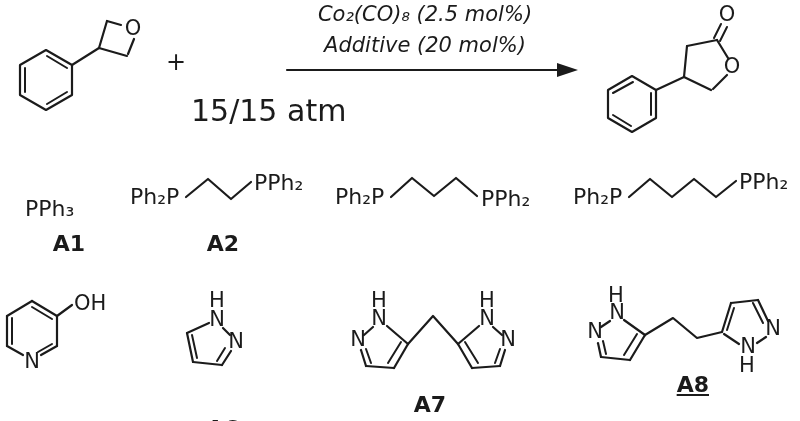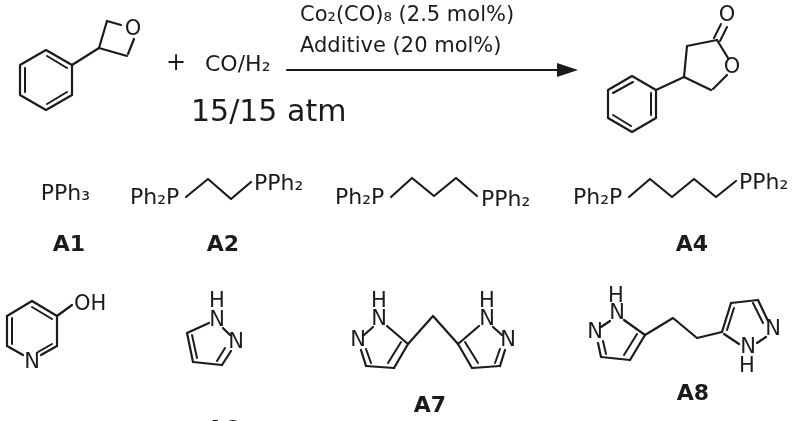--- a/index.html
+++ b/index.html
@@ -1,19 +1,19 @@
 <!DOCTYPE html>
 <html><head>
 <meta charset="utf-8">
 <style>
   html,body{margin:0;padding:0;background:#fff;}
   .canvas{position:relative;width:800px;height:421px;background:#ffffff;
           font-family:"DejaVu Sans",sans-serif;color:#1b1b1b;overflow:hidden;}
   .txt{position:absolute;white-space:nowrap;}
-  .cond{position:absolute;width:250px;font-size:21px;white-space:nowrap;}
+  .cond{position:absolute;width:250px;text-align:center;font-size:21px;white-space:nowrap;font-style:italic;}
   .alabel{position:absolute;width:54px;text-align:right;font-size:22px;font-weight:bold;}
   .formula{font-size:22px;}
   svg.struct{position:absolute;overflow:visible;}
   svg.struct line, svg.struct path, svg.struct polyline{stroke:#1b1b1b;stroke-width:2.2;fill:none;stroke-linecap:round;stroke-linejoin:round;}
   svg.struct .dbl{stroke-width:2;}
   svg.struct text{fill:#1b1b1b;font-family:"DejaVu Sans",sans-serif;font-size:21px;}
   svg.struct text.f{font-size:22px;}
   .head{fill:#1b1b1b;stroke:none;}
 </style>
 </head>
@@ -32,21 +32,20 @@
       <line x1="64" y1="57" x2="91" y2="40"></line>
       <line x1="91" y1="40" x2="99" y2="13"></line>
       <line x1="99" y1="13" x2="113" y2="17"></line>
       <line x1="126" y1="31" x2="120" y2="46"></line>
       <line x1="119" y1="48" x2="91" y2="40"></line>
       <text x="125" y="27" text-anchor="middle">O</text>
     </g>
   </svg>
 
   <span class="txt" style="left:166px;top:48px;font-size:24px;">+</span>
-  <span class="txt" style="left:205px;top:51px;font-size:22px;">CO/H₂</span>
   <span class="txt" style="left:191px;top:93px;font-size:30px;">15/15 atm</span>
 
   <span class="cond" style="left:300px;top:2px;">Co₂(CO)₈ (2.5 mol%)</span>
   <span class="cond" style="left:300px;top:33px;">Additive (20 mol%)</span>
   <svg class="struct" style="left:283px;top:56px;" width="300" height="28" viewBox="0 0 300 28">
     <line x1="4" y1="14" x2="274" y2="14"></line>
     <polygon class="head" points="274,7 295,14 274,21"></polygon>
   </svg>
 
   <svg class="struct" style="left:592px;top:2px;" width="206" height="145" viewBox="0 0 206 145">
@@ -63,21 +62,21 @@
     </g>
     <g>
       <line x1="92" y1="75" x2="64" y2="88"></line>
       <path d="M40,74 L64,88 L64,116 L40,130 L16,116 L16,88 Z"></path>
       <line class="dbl" x1="21" y1="91" x2="41" y2="80"></line>
       <line class="dbl" x1="59" y1="91" x2="59" y2="113"></line>
       <line class="dbl" x1="39" y1="124" x2="21" y2="113"></line>
     </g>
   </svg>
 
-  <span class="txt formula" style="left:25px;top:180px;width:65px;text-align:right;">PPh₃</span>
+  <span class="txt formula" style="left:25px;top:196px;width:65px;text-align:left;">PPh₃</span>
 
   <svg class="struct" style="left:128px;top:167px;" width="185" height="46" viewBox="0 0 185 46">
     <text class="f" x="2" y="37">Ph₂P</text>
     <polyline points="58,30 80,12 103,32 123,15"></polyline>
     <text class="f" x="126" y="23">PPh₂</text>
   </svg>
 
   <svg class="struct" style="left:333px;top:167px;" width="212" height="46" viewBox="0 0 212 46">
     <text class="f" x="2" y="37">Ph₂P</text>
     <polyline points="58,30 79,11 101,29 123,11 144,29"></polyline>
@@ -85,21 +84,20 @@
   </svg>
 
   <svg class="struct" style="left:571px;top:167px;" width="228" height="46" viewBox="0 0 228 46">
     <text class="f" x="2" y="37">Ph₂P</text>
     <polyline points="58,30 79,12 101,30 123,12 145,30 165,14"></polyline>
     <text class="f" x="168" y="22">PPh₂</text>
   </svg>
 
   <span class="alabel" style="left:31px;top:231px;">A1</span>
   <span class="alabel" style="left:185px;top:231px;">A2</span>
-  <span class="alabel" style="left:654px;top:231px;">A4</span>
 
   <svg class="struct" style="left:4px;top:284px;" width="112" height="100" viewBox="0 0 112 100">
     <g>
       <line x1="28" y1="17" x2="53" y2="32"></line>
       <line x1="53" y1="32" x2="53" y2="62"></line>
       <line x1="53" y1="62" x2="37" y2="71"></line>
       <line x1="19" y1="71" x2="3" y2="62"></line>
       <line x1="3" y1="62" x2="3" y2="32"></line>
       <line x1="3" y1="32" x2="28" y2="17"></line>
       <line class="dbl" x1="28" y1="23" x2="48" y2="35"></line>
@@ -183,15 +181,15 @@
       <line x1="155" y1="18" x2="182" y2="15"></line>
       <line x1="182" y1="15" x2="192" y2="36"></line>
       <line class="dbl" x1="177" y1="18" x2="187" y2="38"></line>
       <line x1="190" y1="52" x2="181" y2="58"></line>
       <line x1="163" y1="59" x2="148" y2="49"></line>
     </g>
   </svg>
 
   <span class="alabel" style="left:185px;top:392px;margin-top:24px;">A6</span>
   <span class="alabel" style="left:392px;top:392px;">A7</span>
-  <span class="alabel" style="left:655px;top:380px;">A8</span>
+  <span class="alabel" style="left:655px;top:372px;text-decoration:underline;">A8</span>
 
 </div>
 
 </body></html>

